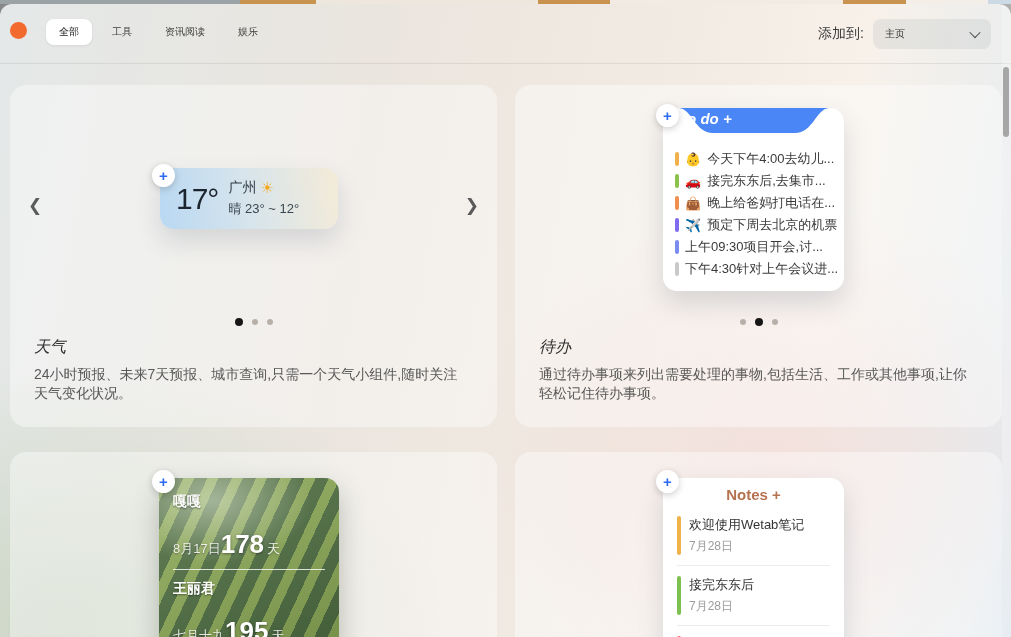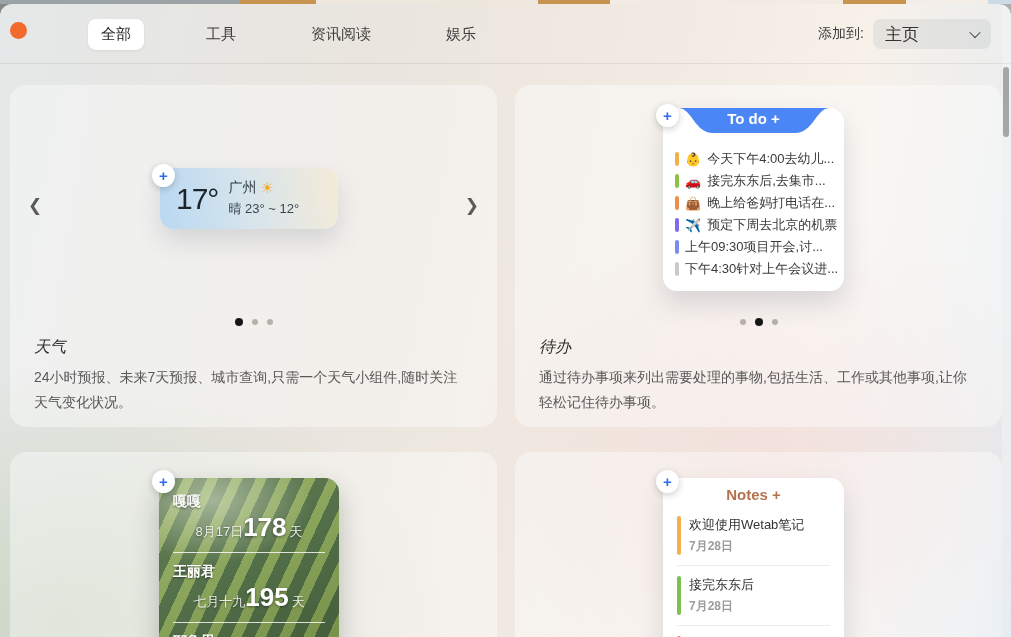--- a/index.html
+++ b/index.html
@@ -15,27 +15,27 @@
     border-radius:12px 12px 0 0;
     background:
       radial-gradient(620px 420px at 6% 98%, rgba(186,203,176,0.60), rgba(186,203,176,0) 62%),
       radial-gradient(520px 420px at 77% 72%, rgba(238,208,206,0.50), rgba(238,208,206,0) 60%),
       linear-gradient(100deg,#e4e8e8 0%,#eae5de 35%,#f2ebe3 62%,#f7f1ea 78%,#e7ecef 96%,#dbe6ee 100%);}
 
   .header{position:absolute;top:0;left:0;right:0;height:59px;
           border-bottom:1px solid rgba(120,110,100,0.14);}
   .logo-dot{position:absolute;left:10px;top:18px;width:17px;height:17px;border-radius:50%;}
   .tabs{position:absolute;left:46px;top:15px;display:flex;gap:7px;align-items:center;}
-  .tab{padding:6px 13px;font-size:15px;color:#3d3d3d;border-radius:8px;cursor:pointer;white-space:nowrap;margin-left:42px;}
+  .tab{padding:6px 13px;font-size:10px;color:#3d3d3d;border-radius:8px;cursor:pointer;white-space:nowrap;}
   .tab.active{background:#ffffff;color:#1f1f1f;box-shadow:0 1px 3px rgba(0,0,0,0.07);}
   .add-to{position:absolute;right:20px;top:15px;display:flex;align-items:center;gap:9px;}
   .add-to-label{font-size:14px;color:#3d3d3d;}
   .dropdown{width:118px;height:30px;background:rgba(125,140,150,0.13);border-radius:8px;
             display:flex;align-items:center;justify-content:space-between;
-            padding:0 12px;font-size:17px;color:#333;cursor:pointer;box-sizing:border-box;}
+            padding:0 12px;font-size:10px;color:#333;cursor:pointer;box-sizing:border-box;}
   .dd-chevron{width:7px;height:7px;border-right:1.6px solid #4a4a4a;border-bottom:1.6px solid #4a4a4a;
               transform:rotate(45deg) translate(-1px,-1px);}
 
   
   .card{position:absolute;width:487px;border-radius:16px;background:rgba(255,255,255,0.40);}
   .card-1{left:10px;top:81px;height:342px;}
   .card-2{left:515px;top:81px;height:342px;}
   .card-3{left:10px;top:448px;height:300px;}
   .card-4{left:515px;top:448px;height:300px;}
 
@@ -46,71 +46,71 @@
             box-shadow:0 2px 7px rgba(0,0,0,0.20);color:#2e6bf2;font-size:15px;font-weight:bold;
             display:flex;align-items:center;justify-content:center;cursor:pointer;z-index:5;line-height:1;}
 
   .dots{position:absolute;left:0;right:0;top:233px;display:flex;justify-content:center;
         gap:9px;align-items:center;}
   .dot{width:6px;height:6px;border-radius:50%;background:#b6b0a9;cursor:pointer;}
   .dot.active{width:8px;height:8px;background:#161616;}
 
   .card-title{position:absolute;left:24px;top:252px;font-size:16px;color:#2f2f2f;font-style:italic;}
   .card-desc{position:absolute;left:24px;right:30px;top:280px;font-size:14px;
-             line-height:25px;color:#585858;}
+             line-height:19px;color:#585858;}
 
   
   .widget-weather{position:absolute;left:150px;top:83px;width:178px;height:61px;border-radius:14px;
     background:linear-gradient(80deg,#b9d8f2 0%,#d6e4ec 48%,#f4ebd8 100%);
     box-shadow:0 12px 24px rgba(80,90,110,0.18);
     display:flex;align-items:center;gap:10px;padding-left:16px;box-sizing:border-box;}
   .temp{font-size:30px;color:#1c242e;letter-spacing:-1px;}
   .w-col{display:flex;flex-direction:column;gap:3px;}
   .w-city{font-size:14px;color:#2e3944;display:flex;align-items:flex-end;gap:4px;}
   .sun{color:#f5a81c;font-size:15px;}
   .w-cond{font-size:13px;color:#3a4650;}
 
   
   .widget-todo{position:absolute;left:148px;top:23px;width:181px;height:183px;background:#fff;
     border-radius:14px;box-shadow:0 12px 26px rgba(80,90,110,0.20);}
   .todo-ribbon{position:absolute;top:0;left:50%;transform:translateX(-50%);width:150px;height:25px;}
   .todo-ribbon svg{position:absolute;inset:0;width:100%;height:100%;}
-  .todo-ribbon-label{position:absolute;top:2px;left:0;right:0;text-align:center;color:#fff;
-    font-size:15px;font-weight:bold;}
+  .todo-ribbon-label{position:absolute;top:2px;left:0;right:0;text-align:left;color:#fff;
+    font-size:15px;font-weight:bold;font-style:italic;}
   .todo-items{position:absolute;top:42px;left:12px;right:6px;display:flex;flex-direction:column;gap:4px;}
   .todo-row{display:flex;align-items:center;gap:6px;height:18px;}
   .todo-bar{width:4px;height:14px;border-radius:2px;flex:none;}
   .todo-emoji{font-size:13px;line-height:1;flex:none;}
   .todo-text{font-size:13px;color:#3a3a3a;white-space:nowrap;overflow:hidden;}
 
   
   .widget-countdown{position:absolute;left:149px;top:26px;width:180px;height:280px;border-radius:14px;
     overflow:hidden;box-shadow:0 12px 26px rgba(60,70,60,0.30);
     background-image:
       radial-gradient(140px 90px at 30% 8%, rgba(220,230,210,0.55), rgba(220,230,210,0) 70%),
       repeating-linear-gradient(115deg, rgba(196,214,92,0.38) 0 10px, rgba(58,82,48,0.42) 10px 22px),
       linear-gradient(150deg,#87a175 0%,#66855b 35%,#48663f 70%,#2f4a2c 100%);}
   .cd-rows{position:absolute;left:14px;right:14px;top:12px;}
   .cd-row{padding:3px 0 6px;}
   .cd-name{font-size:14px;font-weight:bold;color:#fff;text-shadow:0 1px 2px rgba(0,0,0,0.45);}
-  .cd-line{display:flex;align-items:baseline;justify-content:center;margin-top:1px;}
+  .cd-line{display:flex;align-items:baseline;justify-content:flex-start;margin-top:18px;}
   .cd-date{font-size:13px;color:rgba(255,255,255,0.85);text-shadow:0 1px 2px rgba(0,0,0,0.4);}
   .cd-days{font-size:26px;font-weight:bold;color:#fff;text-shadow:0 1px 3px rgba(0,0,0,0.45);}
   .cd-unit{font-size:13px;font-weight:normal;color:rgba(255,255,255,0.88);margin-left:3px;}
   .cd-div{height:1px;background:rgba(255,255,255,0.8);margin:3px 0 7px;}
 
   
   .widget-notes{position:absolute;left:148px;top:26px;width:181px;height:280px;background:#fff;
     border-radius:14px;box-shadow:0 12px 26px rgba(80,90,110,0.20);box-sizing:border-box;}
   .notes-header{padding-top:8px;text-align:center;font-size:15px;font-weight:bold;}
   .notes-items{padding:8px 14px 0;}
   .note-item{display:flex;gap:8px;padding:5px 0 5px;}
   .note-bar{width:4px;border-radius:2px;flex:none;align-self:stretch;}
   .note-title{font-size:13px;color:#333;white-space:nowrap;overflow:hidden;}
-  .note-date{font-size:12px;color:#9b9b9b;margin-top:4px;font-weight:bold;}
+  .note-date{font-size:12px;color:#9b9b9b;margin-top:4px;}
   .note-div{height:1px;background:#ececec;margin:5px 0;}
 
   
   .scroll-track{position:absolute;right:0;top:4px;width:9px;height:633px;background:rgba(250,250,250,0.35);}
   .scroll-thumb{position:absolute;right:2px;top:67px;width:6px;height:70px;border-radius:3px;
     background:#a6a6a6;cursor:pointer;}
 </style>
 </head>
 <body>
 

